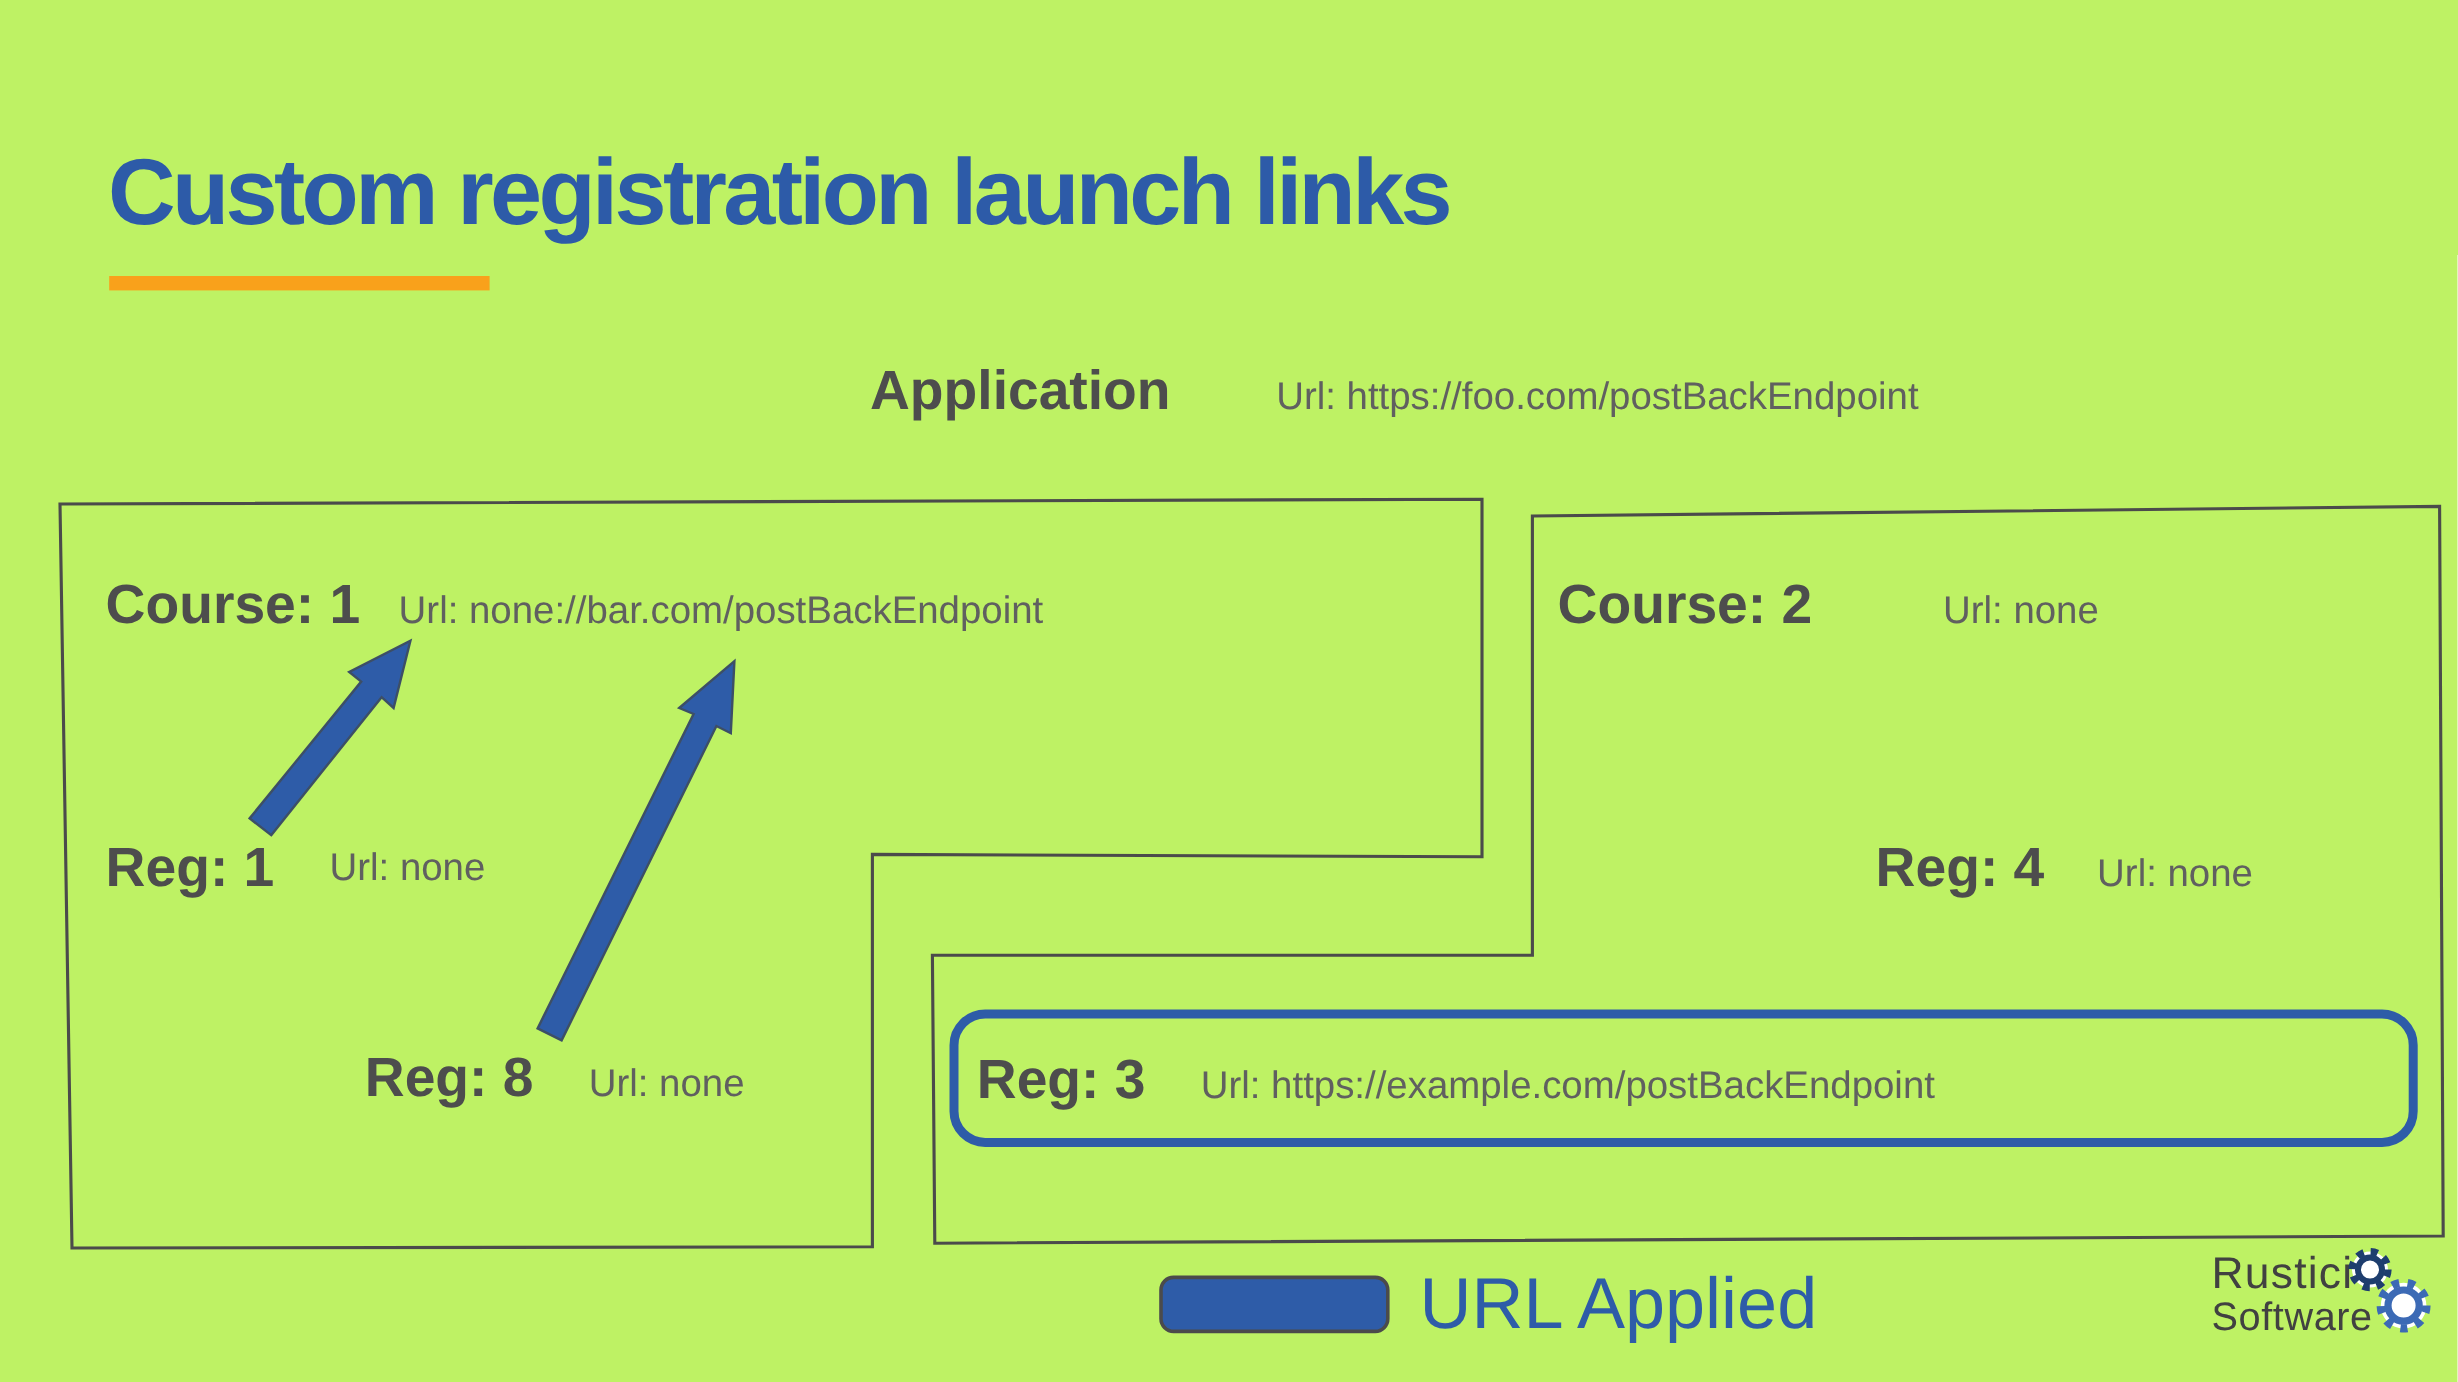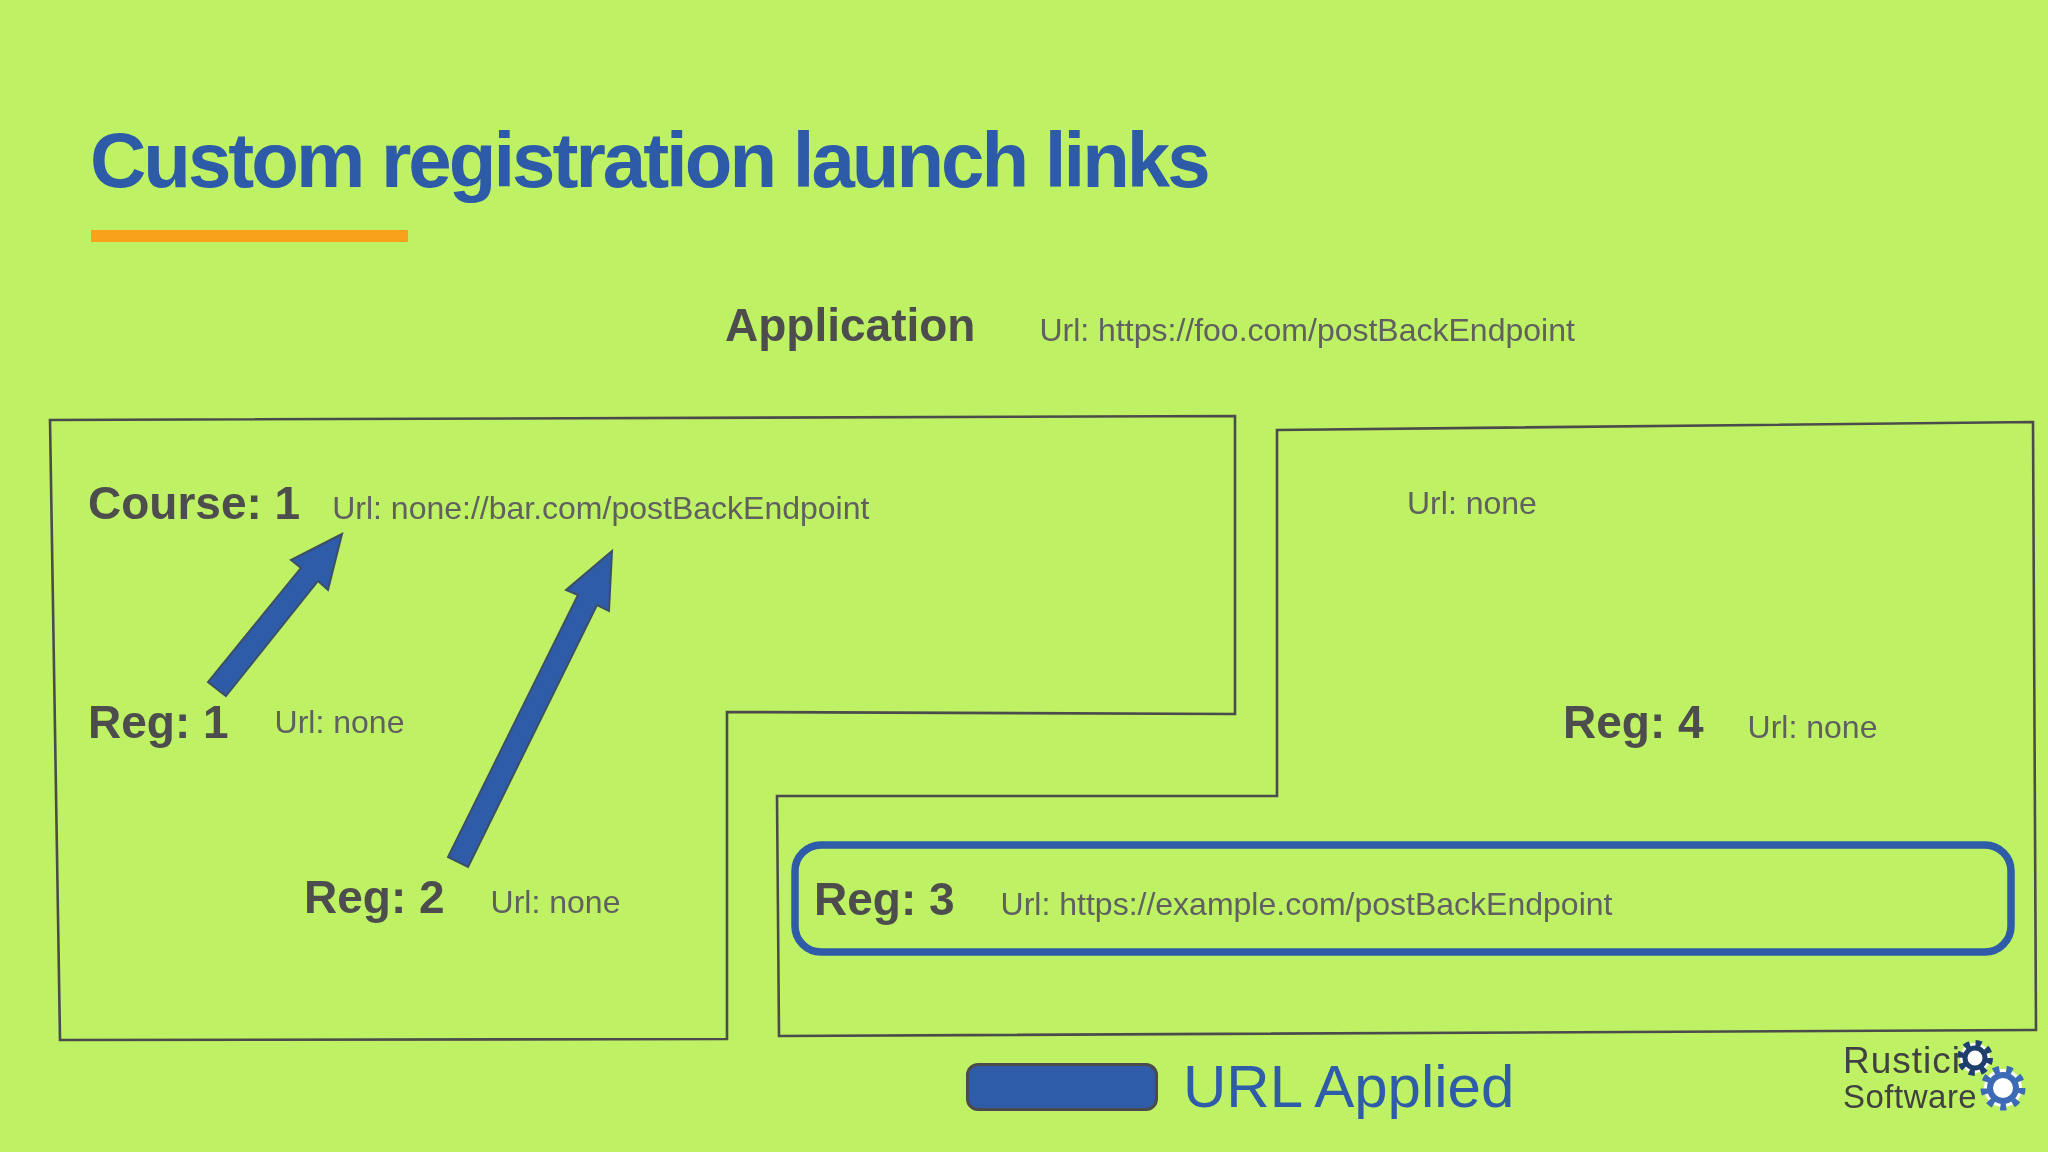--- a/index.html
+++ b/index.html
@@ -60,46 +60,47 @@
     <rect class="highlight" x="795" y="845" width="1216" height="107" rx="26"></rect>
 
     <polygon class="arrow" points="226,696 318,581 328,590 342,534 291,560 301,568 208,682"></polygon>
 
     <polygon class="arrow" points="468,867 597,605 609,611 612,551 566,590 578,595 448,857"></polygon>
   </svg>
 
   <h1 class="title">Custom registration launch links</h1>
   <div class="underline"></div>
 
-  <div class="row" style="left:725px; top:298px;">
+  <div class="row" style="left:725px; top:298px;gap:24px;">
     <span class="lbl">Application</span>
     <span class="url" style="margin-left:64px;">Url: https://foo.com/postBackEndpoint</span>
   </div>
 
   <div class="row" style="left:88px; top:476px;">
     <span class="lbl">Course: 1</span>
     <span class="url" style="margin-left:32px;">Url: none://bar.com/postBackEndpoint</span>
   </div>
 
   <div class="row" style="left:1298px; top:476px;">
+    <span class="lbl">Course: 2</span>
     <span class="url" style="margin-left:109px;">Url: none</span>
   </div>
 
   <div class="row" style="left:88px; top:695px;align-items:center;">
     <span class="lbl">Reg: 1</span>
     <span class="url" style="margin-left:46px;">Url: none</span>
   </div>
 
   <div class="row" style="left:1563px; top:695px;">
     <span class="lbl">Reg: 4</span>
     <span class="url" style="margin-left:44px;">Url: none</span>
   </div>
 
   <div class="row" style="left:304px; top:870px;">
-    <span class="lbl">Reg: 2</span>
+    <span class="lbl">Reg: 8</span>
     <span class="url" style="margin-left:46px;">Url: none</span>
   </div>
 
   <div class="row" style="left:814px; top:872px;">
     <span class="lbl">Reg: 3</span>
     <span class="url" style="margin-left:46px;">Url: https://example.com/postBackEndpoint</span>
   </div>
 
   <div class="legend-swatch"></div>
   <div class="legend-label">URL Applied</div>

